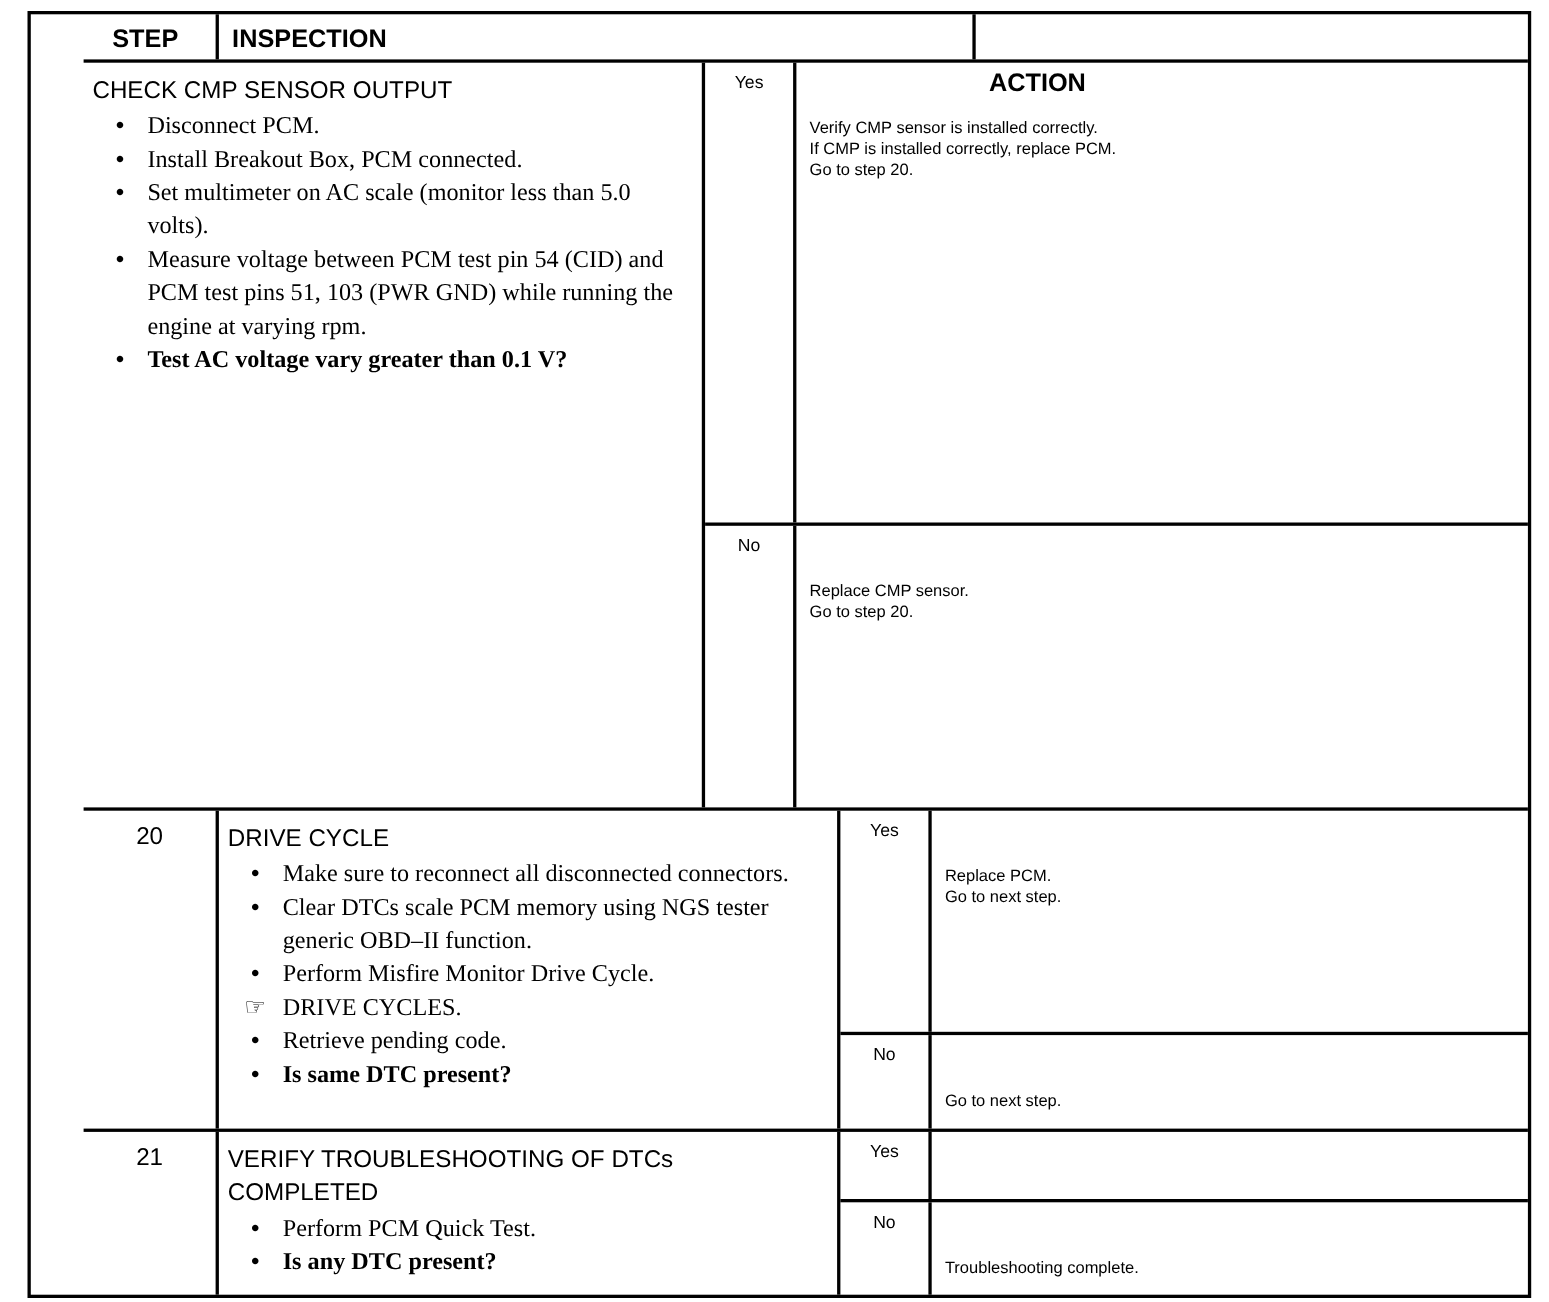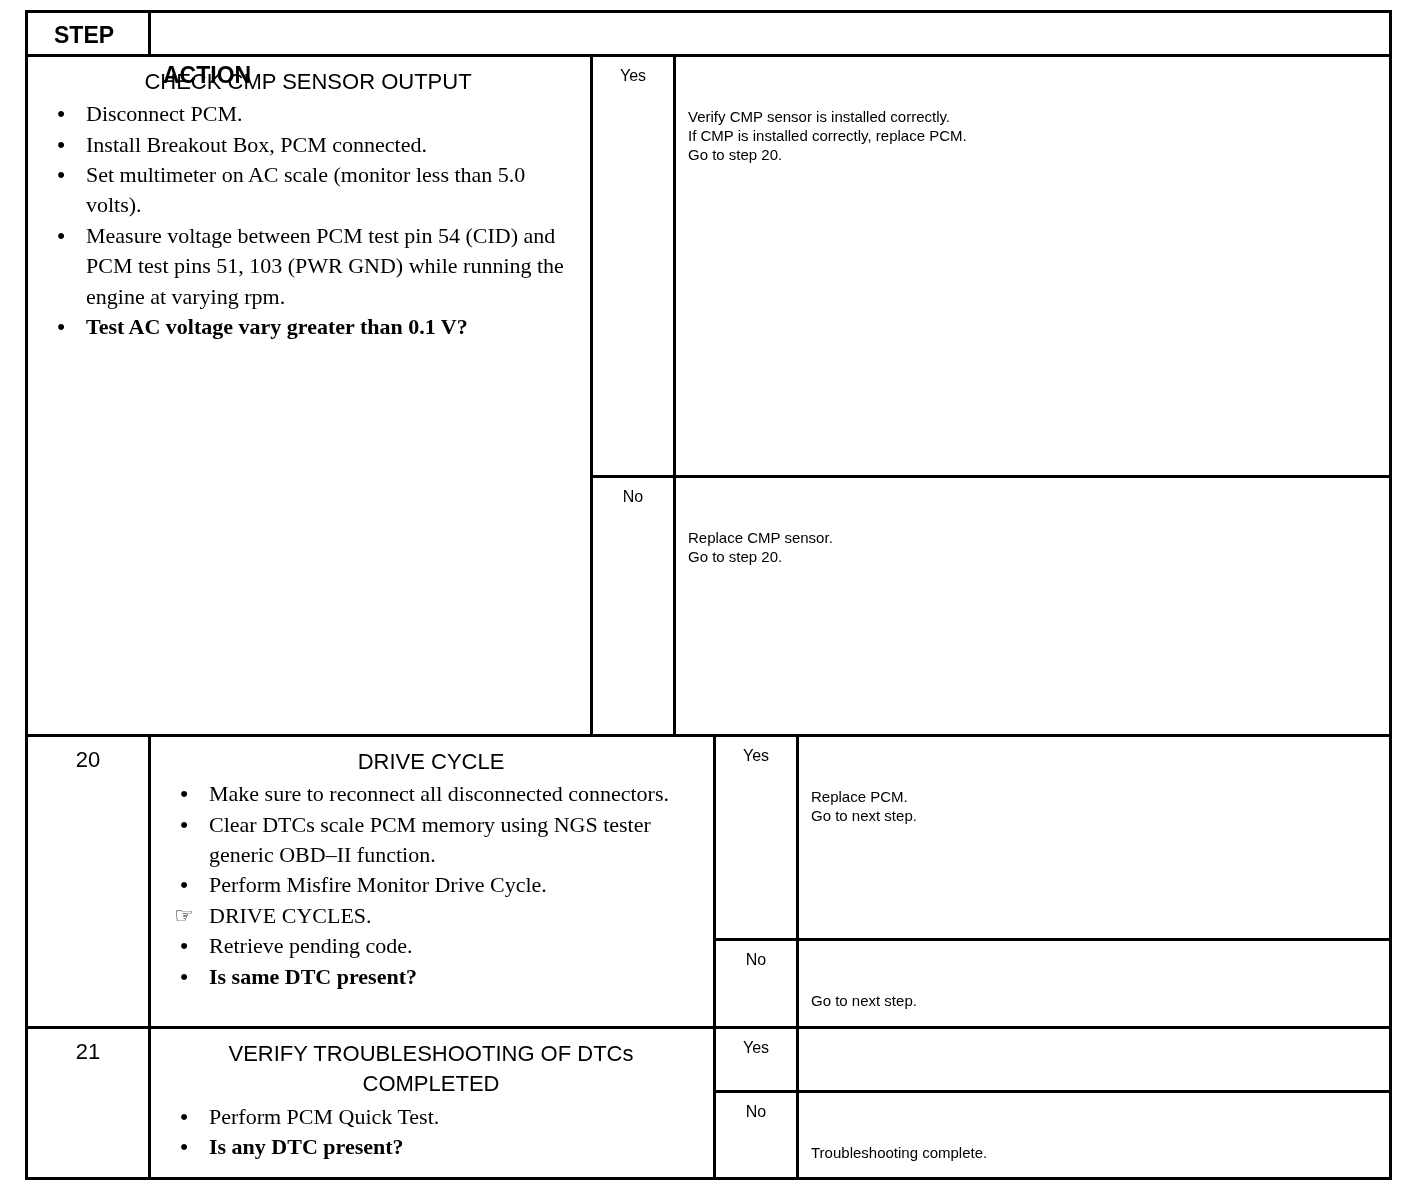--- a/index.html
+++ b/index.html
@@ -9,20 +9,21 @@
     background: #ffffff;
     font-family: "Liberation Sans", sans-serif;
     color: #000;
   }
   .page { position: relative; width: 1408px; height: 1184px; background: #fff; }
   .ts-table {
     position: absolute; left: 25px; top: 10px;
     width: 1367px;
     border: 3px solid #000;
     background: #fff;
+    padding-left: 48px;
   }
   .row { display: flex; width: 100%; }
   .bb { border-bottom: 3px solid #000; }
   .cell { border-right: 3px solid #000; }
   .cell.last { border-right: none; margin-top: 40px; }
 
   
   .col-step { width: 123px; flex: none; }
   .col-insp { width: 565px; flex: none; }
   .col-insp-span { width: 688px; flex: none; }
@@ -30,21 +31,21 @@
   .col-action { flex: 1; }
 
   
   .header-row { height: 44px; border-bottom: 3px solid #000; font-weight: bold; font-size: 23px; }
   .header-row .hcell { padding: 9px 10px 0 12px; }
   .header-row .h-step { text-align: left; padding-left: 26px; }
 
   
   .step-num { text-align: center; padding-top: 10px; font-size: 22px; }
   .insp { padding: 10px 10px 0 8px; font-size: 22px; line-height: 1.38; }
-  .insp-title { margin-bottom: 2px; text-align: center; }
+  .insp-title { margin-bottom: 2px; }
   ul.bullets { list-style: none; }
   ul.bullets li { display: flex; }
   ul.bullets .marker { width: 50px; flex: none; text-align: center; }
   ul.bullets .btext { flex: 1; padding-right: 4px; font-family: Liberation Serif, serif; }
   .q { font-weight: bold; }
 
   
   .branches { flex: 1; display: flex; flex-direction: column; }
   .branch { display: flex; width: 100%; }
   .branch .yn { text-align: center; padding-top: 10px; font-size: 16px; }
@@ -65,20 +66,21 @@
   .mt-90  { margin-top: 90px; }
 </style>
 </head>
 <body>
 
 <div class="page">
   <div class="ts-table">
 
     <div class="row header-row">
       <div class="cell col-step hcell h-step">STEP</div>
+      <div class="cell col-insp-span hcell">INSPECTION</div>
       <div class="cell col-action hcell last">ACTION</div>
     </div>
 
     <div class="row bb">
       <div class="cell col-insp insp">
         <div class="insp-title">CHECK CMP SENSOR OUTPUT</div>
         <ul class="bullets">
           <li>
             <span class="marker">•</span>
             <span class="btext">Disconnect PCM.</span>

